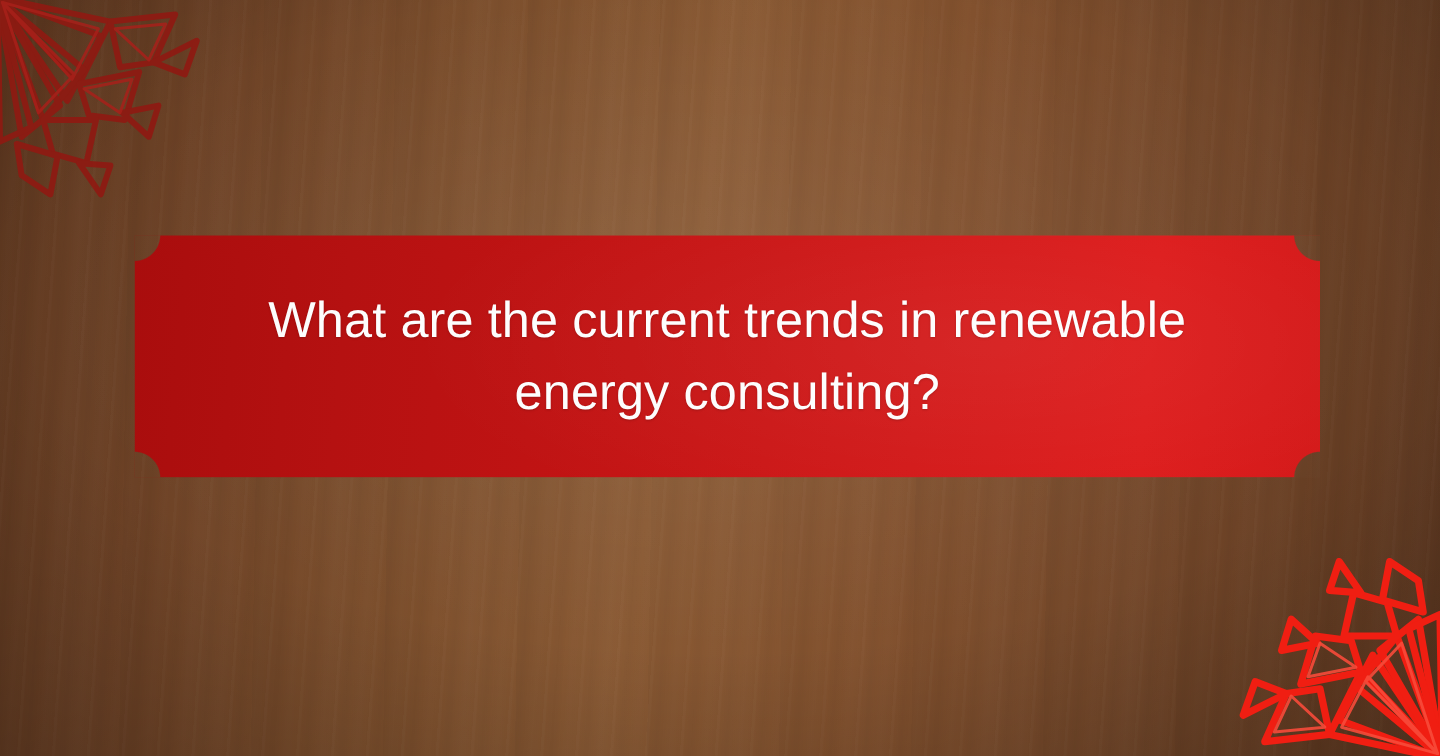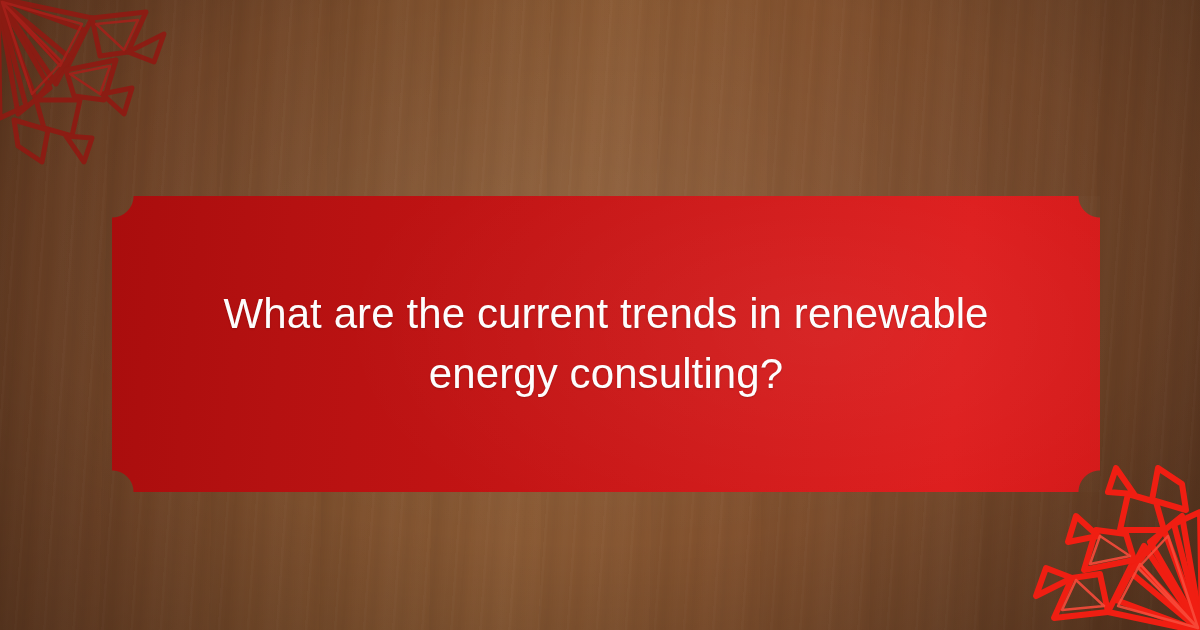--- a/index.html
+++ b/index.html
@@ -68,21 +68,21 @@
   .orn-tl { top: -4px; left: -4px; }
   .orn-br { bottom: -4px; right: -4px; transform: rotate(180deg); }
   .ornament svg { display: block; width: 100%; height: 100%; }
 
   
   #banner {
     position: absolute;
     left: 112px;
     top: 196px;
     width: 988px;
-    height: 296px;
+    height: 202px;
   }
   .banner-shape {
     position: absolute;
     inset: 0;
     background: linear-gradient(95deg,
       #a90d0d 0%,
       #b51111 18%,
       #c41414 42%,
       #d21818 66%,
       #dd1b1b 85%,

